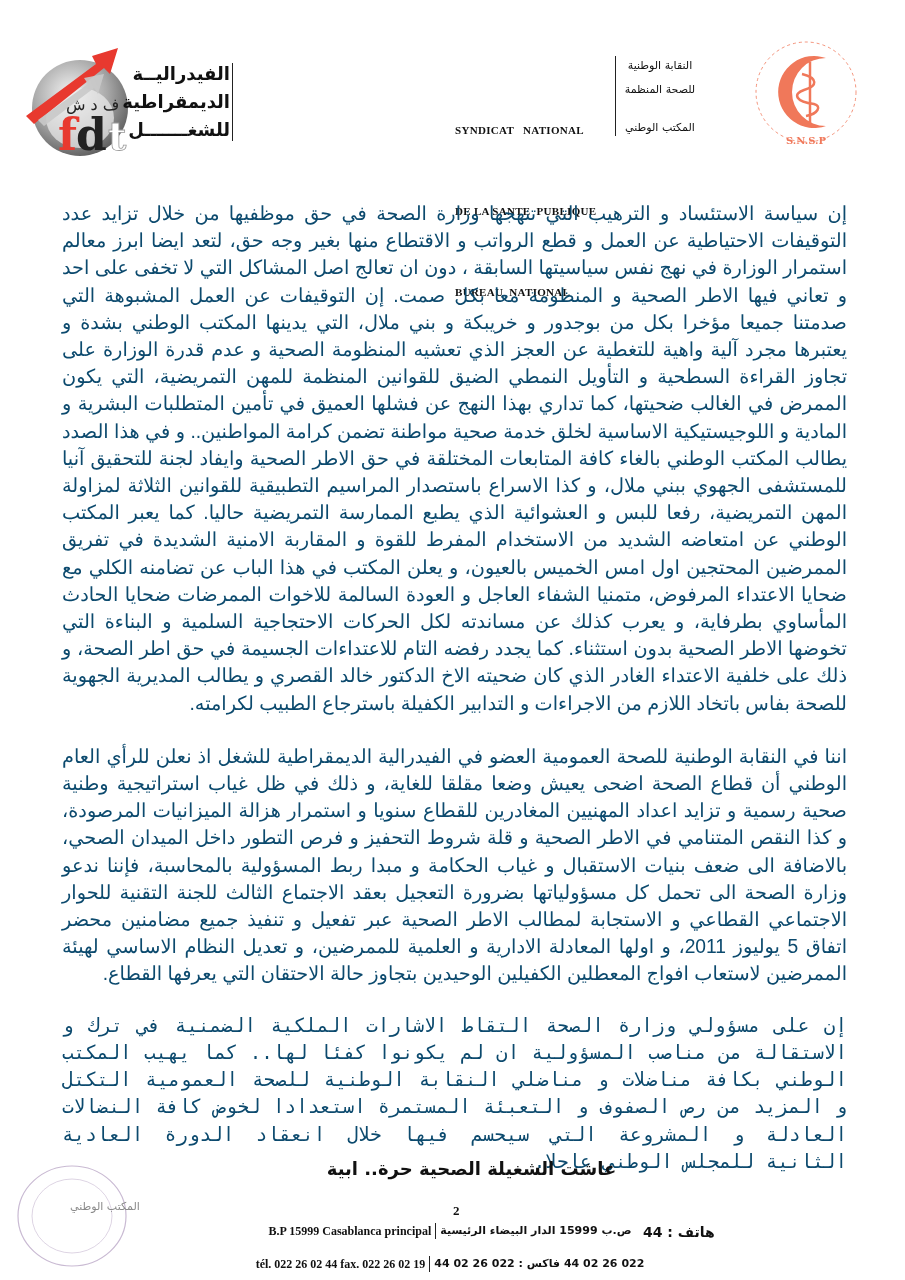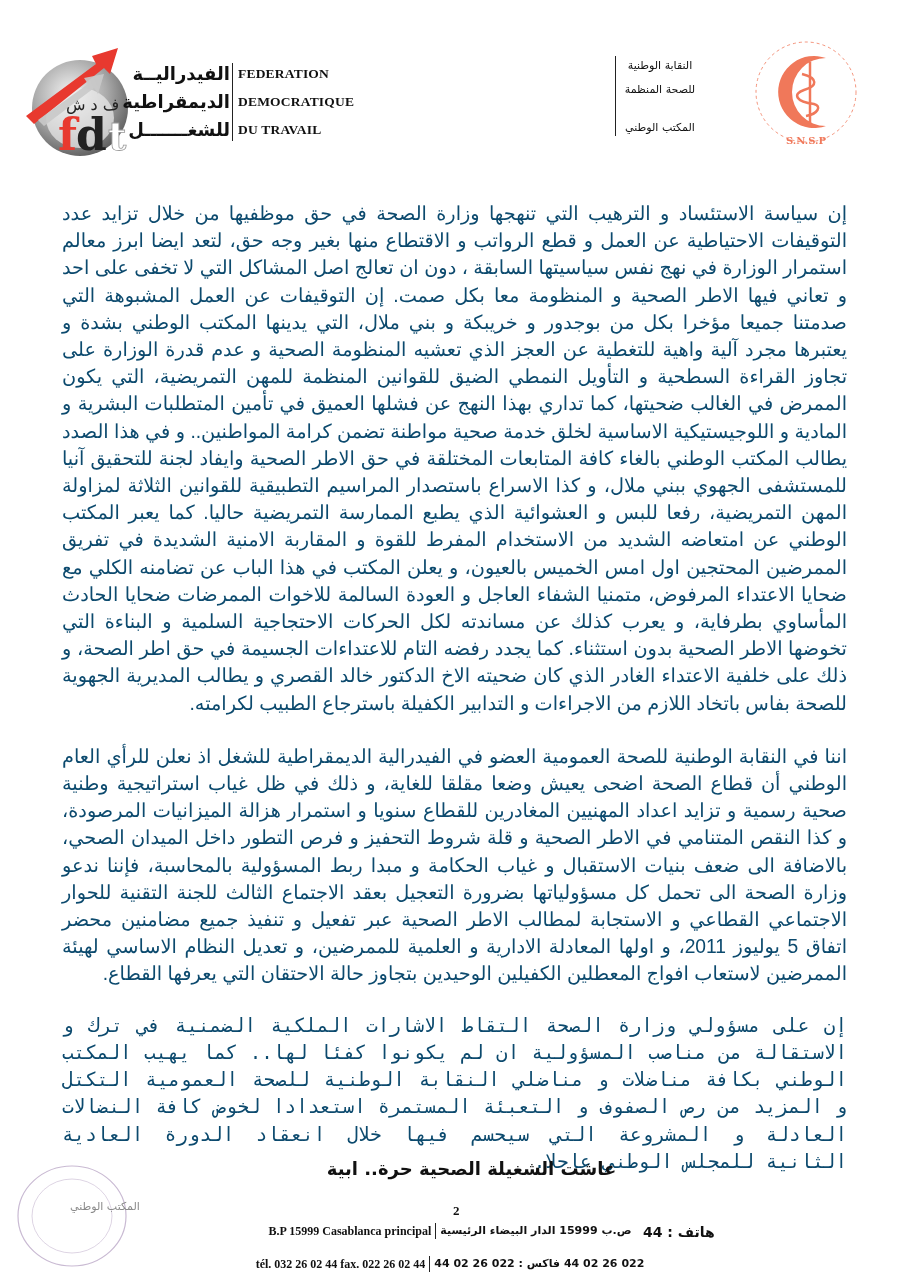--- a/index.html
+++ b/index.html
@@ -65,26 +65,26 @@
     <text x="58" y="112" font-family="DejaVu Serif, serif" font-weight="bold" font-size="44" fill="#222">d</text>
     <text x="90" y="112" font-family="DejaVu Serif, serif" font-weight="bold" font-size="40" fill="#ffffff" stroke="#999" stroke-width="0.8">t</text>
   </svg>
 
   <div class="fdt-ar">
     <div>الفيدراليــة</div>
     <div>الديمقراطية</div>
     <div>للشغـــــــل</div>
   </div>
   <div class="divider-v" style="left:232px; top:63px; height:78px;"></div>
-  <div class="fdt-fr">
-    <div>FEDERATION</div>
-    <div>DEMOCRATIQUE</div>
-    <div>DU TRAVAIL</div>
+
+  <div class="snsp-fr" style="white-space:pre;">
+    <div>SYNDICAT   NATIONAL</div>
+    <div>DE LA SANTE  PUBLIQUE</div>
+    <div>BUREAU  NATIONAL</div>
   </div>
-
   <div class="divider-v" style="left:615px; top:56px; height:80px;"></div>
   <div class="snsp-ar">
     <div>النقابة الوطنية</div>
     <div>للصحة المنظمة</div>
     <div class="gap"></div>
     <div>المكتب الوطني</div>
   </div>
 
   <svg class="snsp-logo" viewBox="0 0 120 110">
     <circle cx="58" cy="54" r="50" fill="none" stroke="#f0785a" stroke-width="1" stroke-dasharray="3 3" opacity="0.8"></circle>
@@ -110,21 +110,21 @@
 </svg>
 <div class="stamp-label">المكتب الوطني</div>
 
 <div class="footer">
   <div class="footer-row">
     <span class="footer-fr">B.P 15999 Casablanca principal</span>
     <span class="footer-sep"></span>
     <span class="footer-ar">ص.ب 15999 الدار البيضاء الرئيسية</span>
   </div>
   <div class="footer-row">
-    <span class="footer-fr">tél. 032 26 02 44 fax. 022 26 02 44</span>
+    <span class="footer-fr">tél. 022 26 02 44 fax. 022 26 02 19</span>
     <span class="footer-sep"></span>
     <span class="footer-ar">022 26 02 44 فاكس : 022 26 02 44</span>
   </div>
   <div class="footer-site">
     <span>Site: www.fdt.ma</span>
     &nbsp;&nbsp;&nbsp;
     <span>Email : snspfdt@yahoo.fr</span>
   </div>
 </div>
 <div class="phone-ar">هاتف : 44</div>

